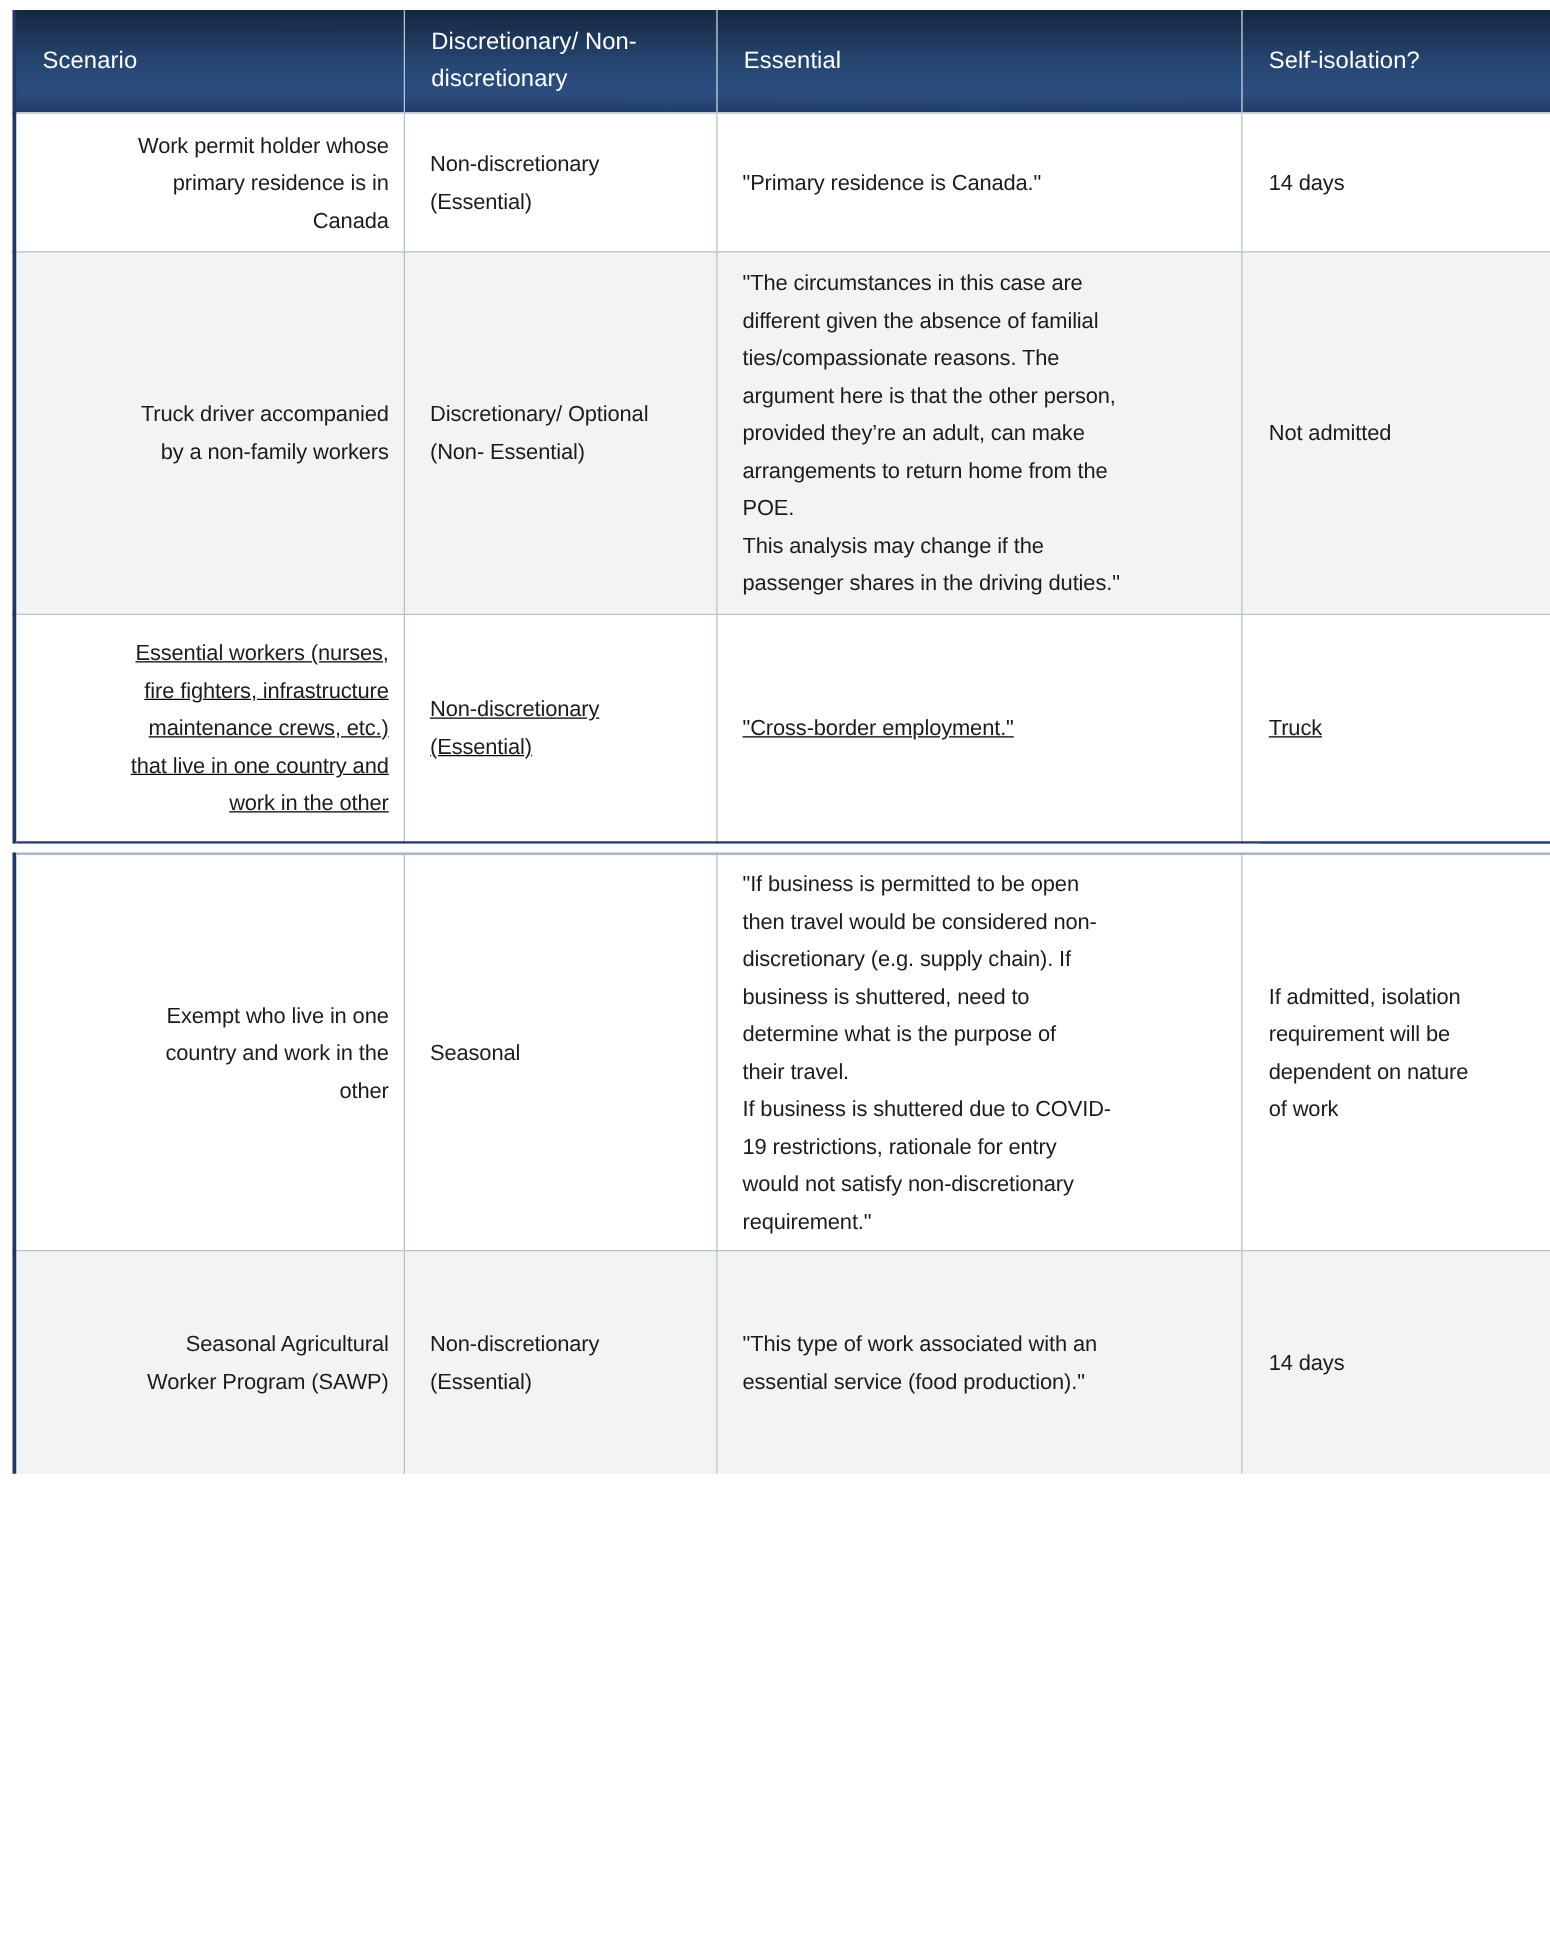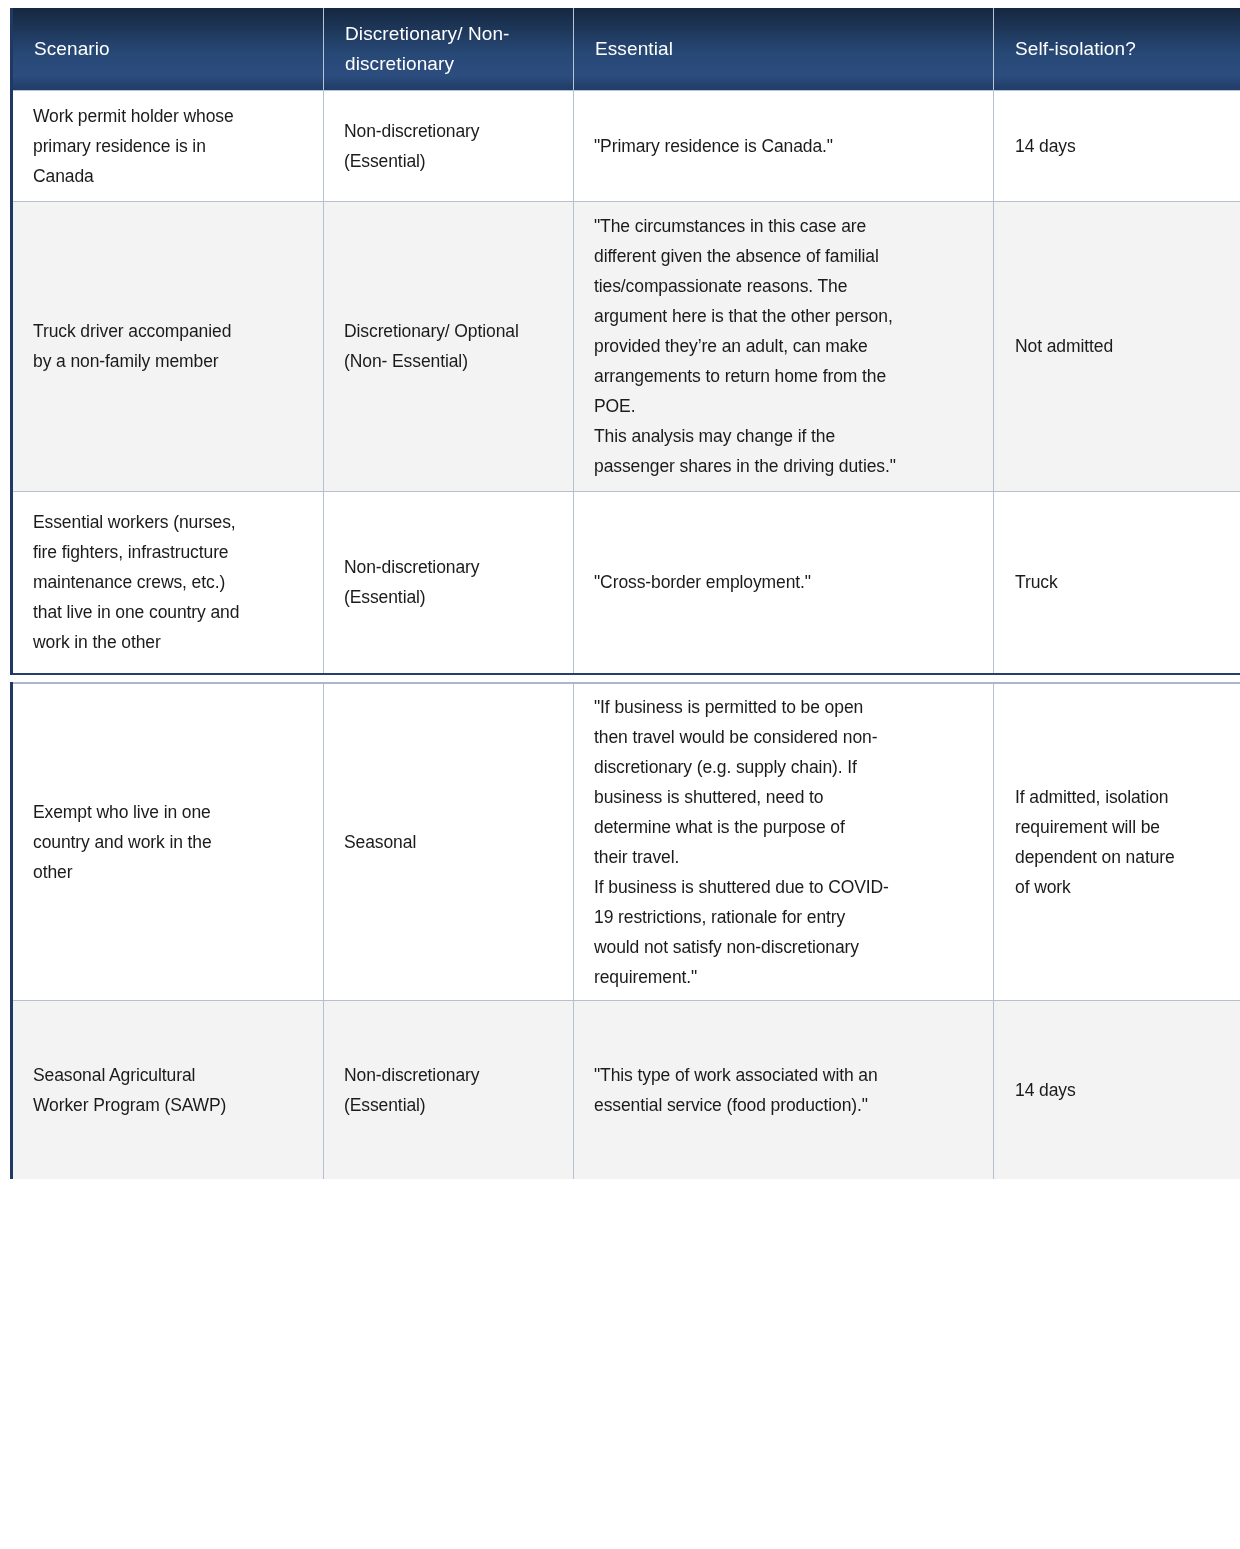--- a/index.html
+++ b/index.html
@@ -52,30 +52,30 @@
   td {
     font-size: 17.5px;
     color: #1b1b1b;
     vertical-align: middle;
     padding: 8px 12px 8px 20px;
     border: 1px solid #b6bfce;
     white-space: pre-line;
     line-height: 30px;
     letter-spacing: -0.1px;
   }
-  td:first-child { border-left: none; }
+  td:first-child { border-left: none; text-align: right; }
   td:last-child  { border-right: none; }
   td.col4 { padding-left: 21px; }
 
   tr.shade-white td { background: #ffffff; }
   tr.shade-gray  td { background: #f3f3f4; }
 
   .h-r1 { height: 111px; }
   .h-r2 { height: 290px; }
-  .h-r3 { height: 183px; }
+  .h-r3 { height: 183px; text-decoration: underline; }
   .h-r4 { height: 382px; }
   .h-r5 { height: 313px; }
   .h-r6 { height: 178px; }
 
   
   table.frag1 { border-bottom: 2px solid #24406b; }
   table.frag1 tbody tr:last-child td { border-bottom: none; }
   .page-break { height: 7px; background: #ffffff; }
   table.frag2 { border-top: 2px solid #aab6c9; }
   table.frag2 tbody tr:last-child td { border-bottom: none; }
@@ -106,21 +106,21 @@
         <td class="col1">Work permit holder whose
 primary residence is in
 Canada</td>
         <td class="col2">Non-discretionary
 (Essential)</td>
         <td class="col3">"Primary residence is Canada."</td>
         <td class="col4">14 days</td>
       </tr>
       <tr class="shade-gray h-r2">
         <td class="col1">Truck driver accompanied
-by a non-family member</td>
+by a non-family workers</td>
         <td class="col2">Discretionary/ Optional
 (Non- Essential)</td>
         <td class="col3">"The circumstances in this case are
 different given the absence of familial
 ties/compassionate reasons. The
 argument here is that the other person,
 provided they’re an adult, can make
 arrangements to return home from the
 POE.
 This analysis may change if the

